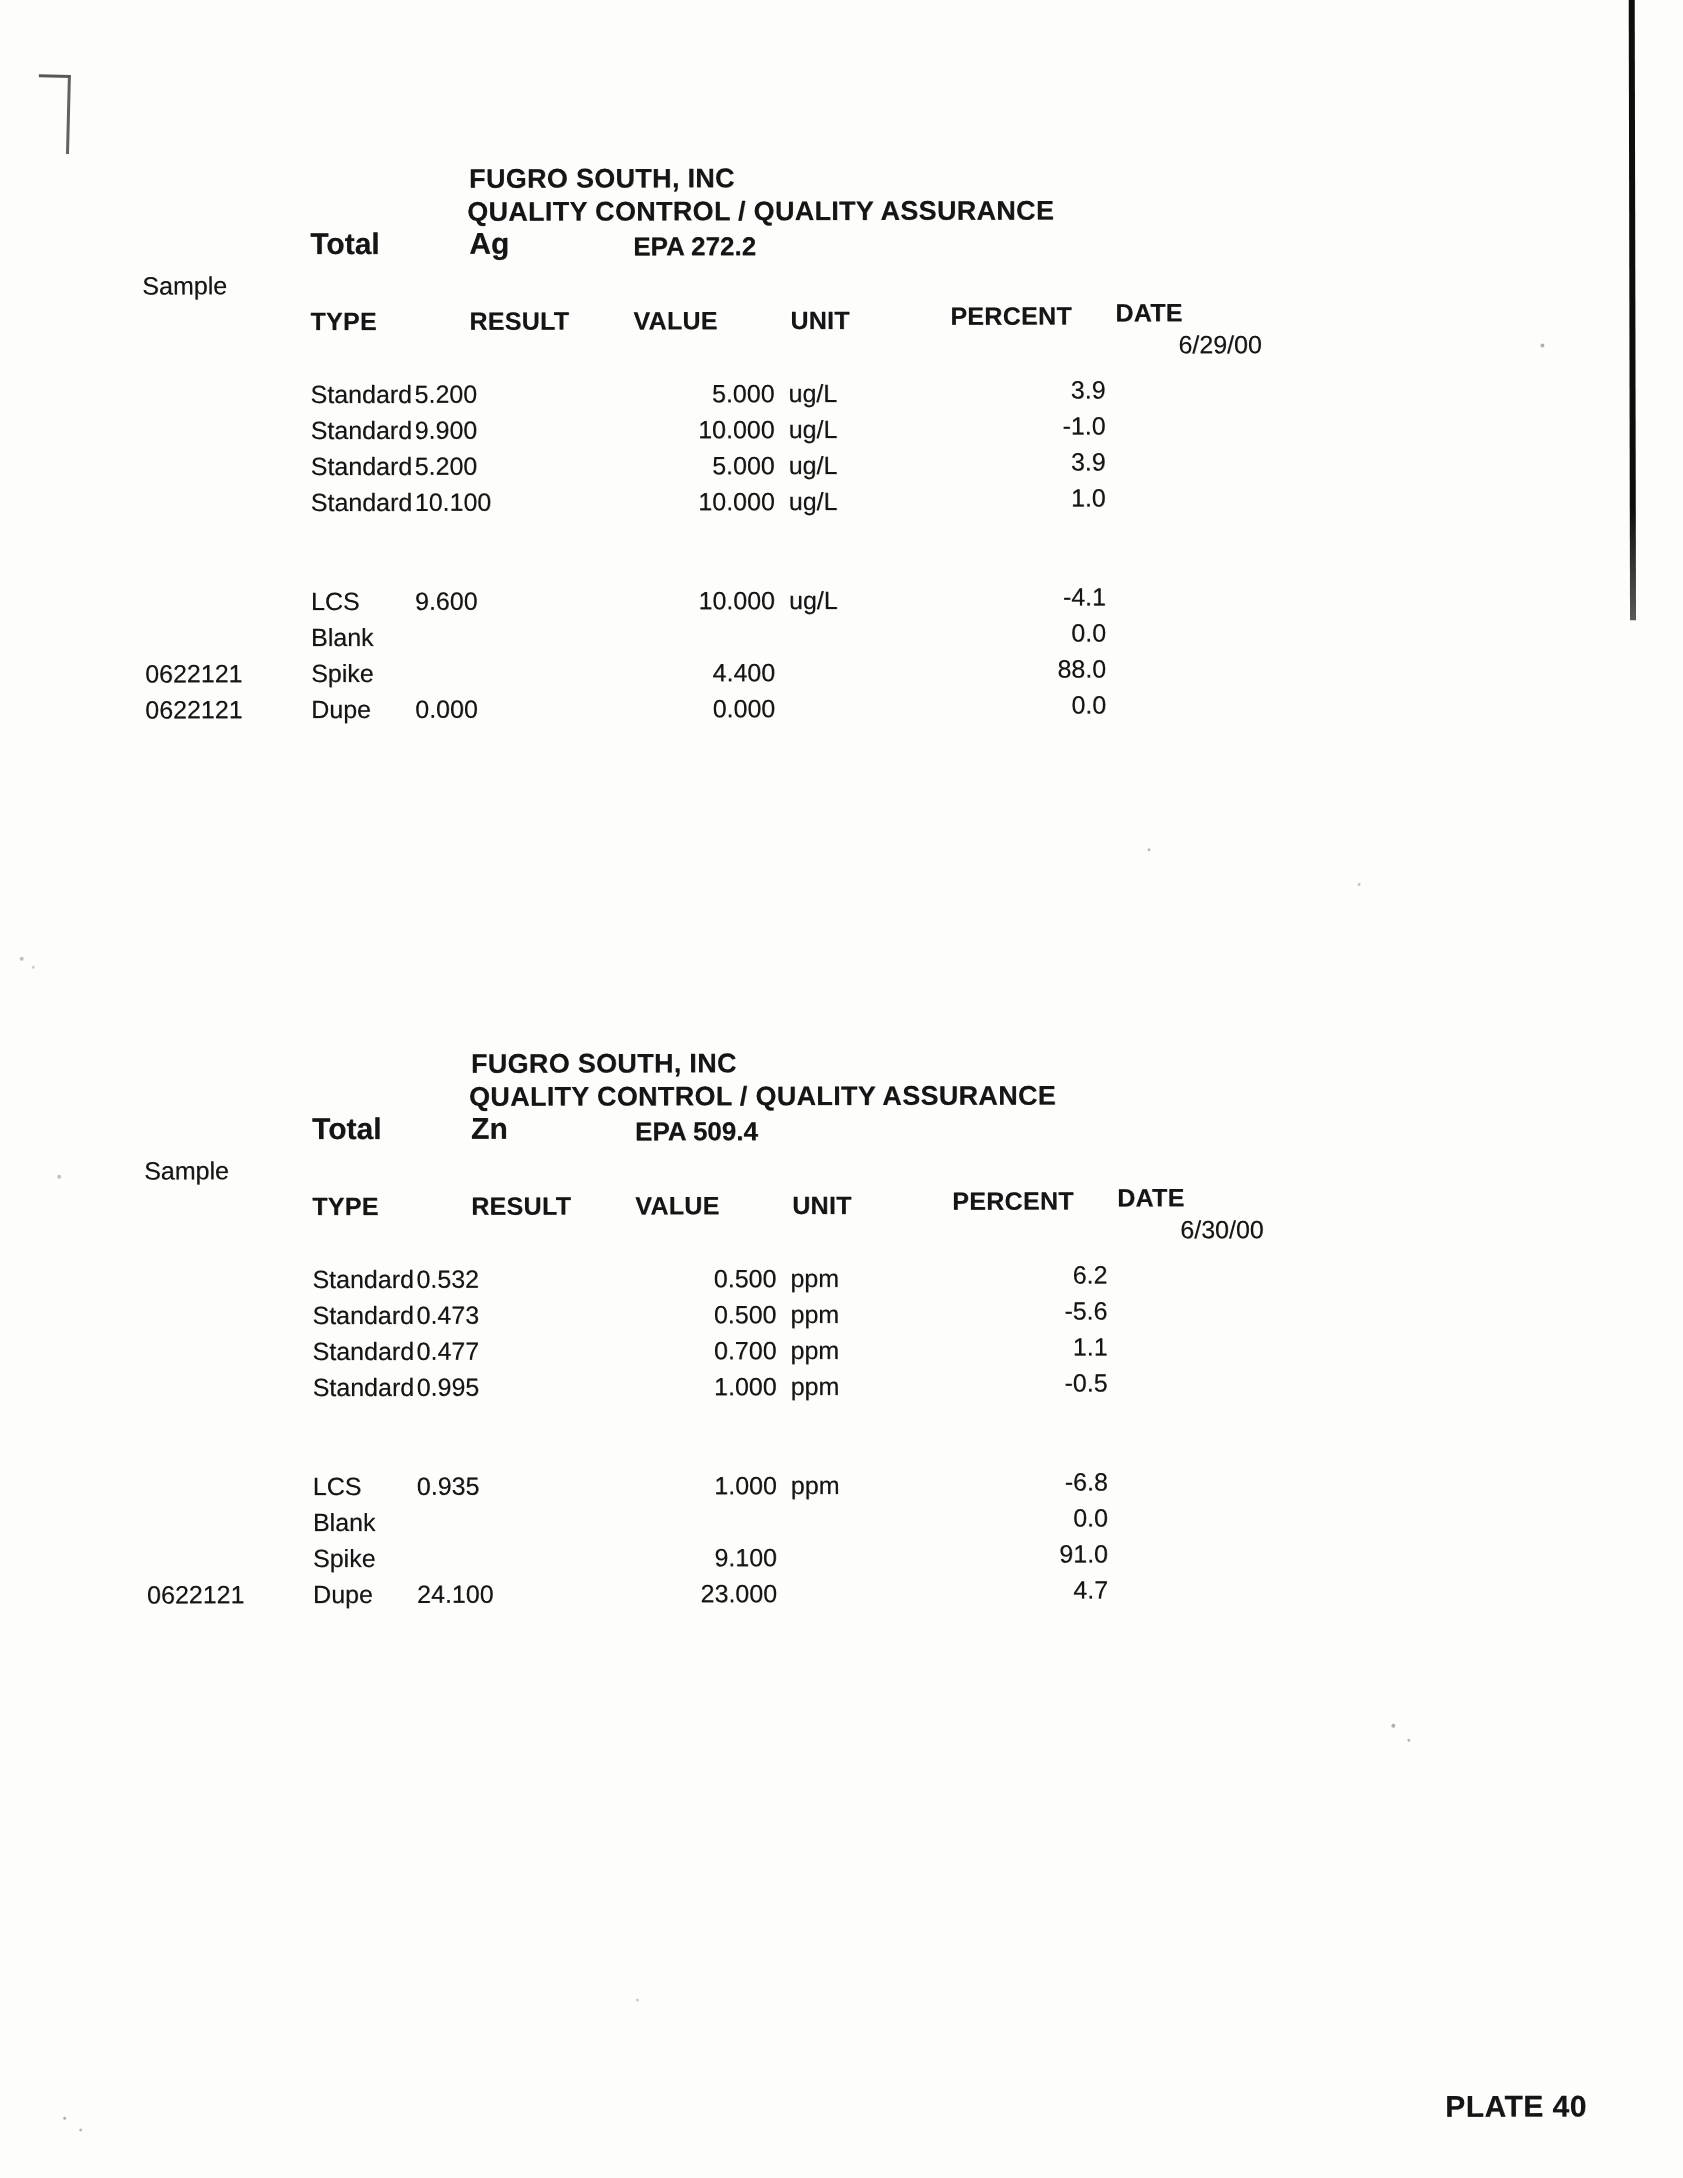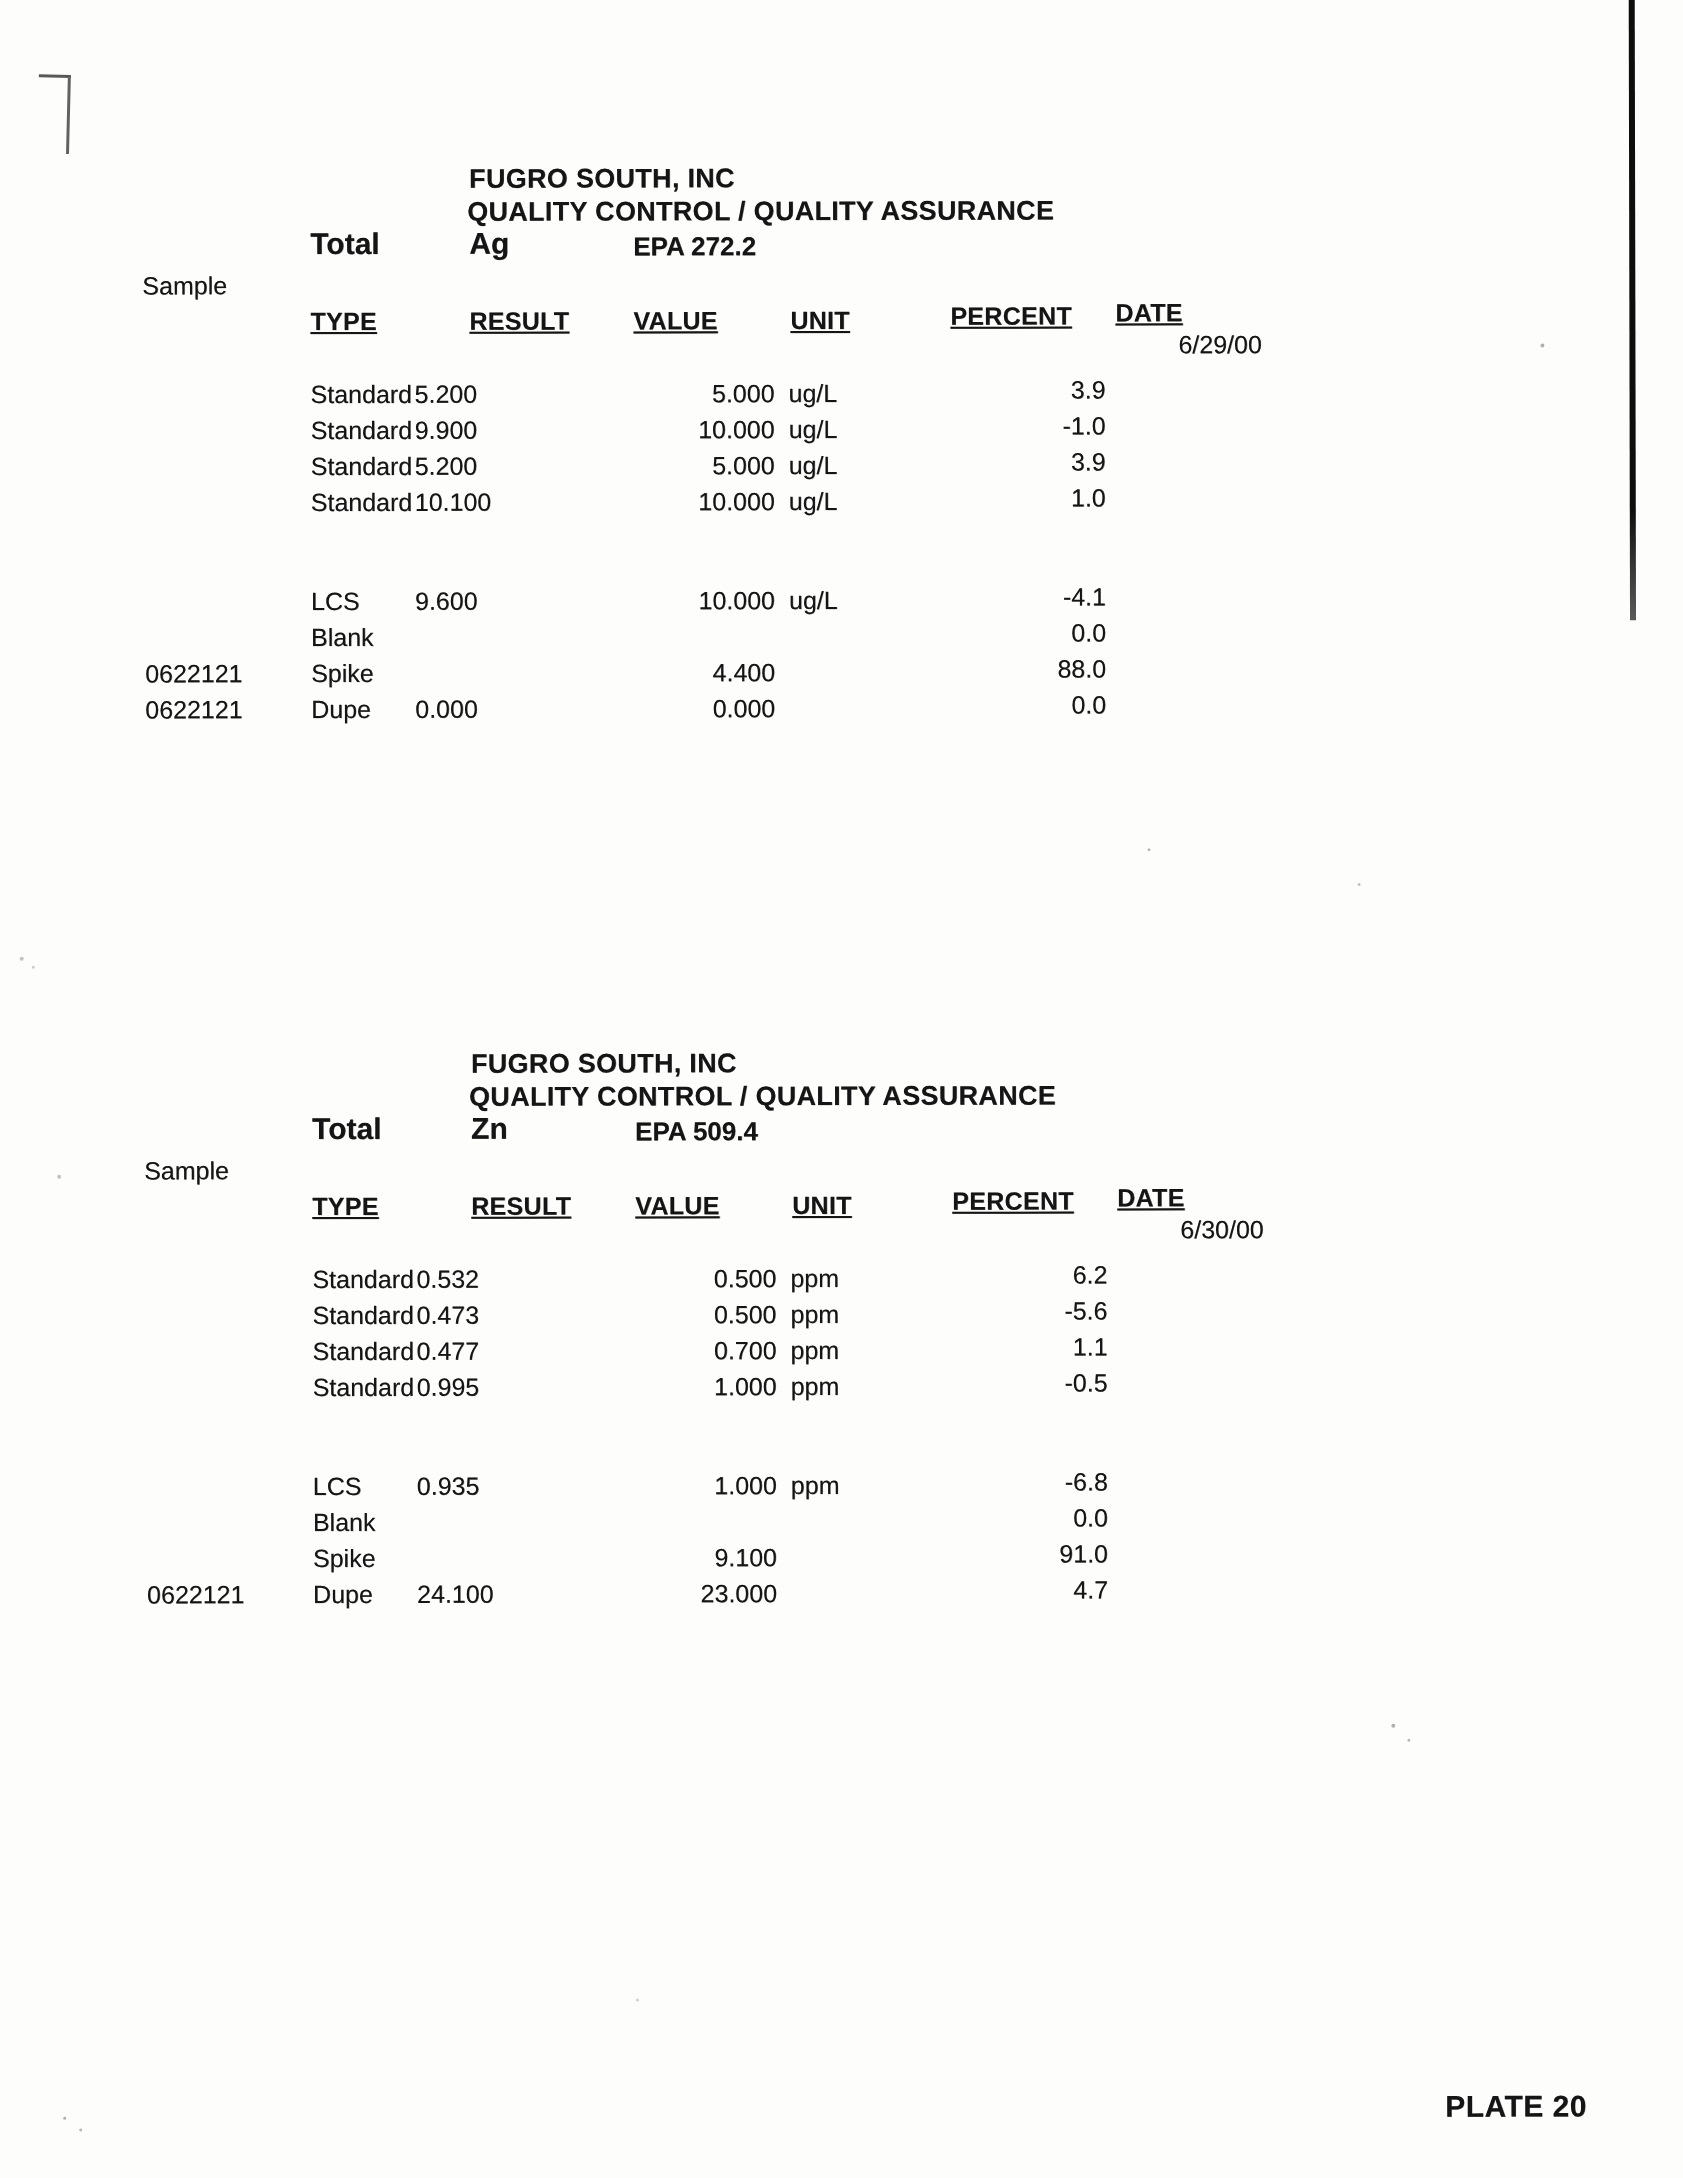--- a/index.html
+++ b/index.html
@@ -30,21 +30,21 @@
   .sec-ag { top:163px; }
   .sec-zn { top:1048px; }
 
   .company  { position:absolute; left:471px; top:0;    font-size:27px; font-weight:bold; letter-spacing:0.3px; }
   .subtitle { position:absolute; left:469px; top:33px; font-size:27px; font-weight:bold; letter-spacing:0.3px; }
   .total-label { position:absolute; left:312px; top:63px; font-size:30px; font-weight:bold; }
   .analyte     { position:absolute; left:471px; top:63px; font-size:30px; font-weight:bold; }
   .method      { position:absolute; left:635px; top:68px; font-size:26px; font-weight:bold; }
   .sample-label{ position:absolute; left:144px; top:107px; font-size:25px; }
 
-  .hdr { position:absolute; top:143px; font-size:25px; font-weight:bold; letter-spacing:0.3px;text-decoration:underline; }
+  .hdr { position:absolute; top:143px; font-size:25px; font-weight:bold; letter-spacing:0.3px; }
   .hdr-type    { left:312px; }
   .hdr-result  { left:471px; }
   .hdr-value   { left:635px; }
   .hdr-unit    { left:792px; }
   .hdr-percent { left:952px;  top:139px; }
   .hdr-date    { left:1117px; top:136px; }
 
   .date-value { position:absolute; left:1180px; top:168px; font-size:25px; }
 
   
@@ -245,17 +245,17 @@
             <span class="cell c-sample">0622121</span>
             <span class="cell c-type">Dupe</span>
             <span class="cell c-result">24.100</span>
             <span class="cell c-value">23.000</span>
             <span class="cell c-unit"></span>
             <span class="cell c-percent">4.7</span>
           </div>
         </div>
     </div>
 
-    <div class="plate">PLATE 20</div>
+    <div class="plate">PLATE 40</div>
 
   </div>
 </div>
 
 
 </body></html>

